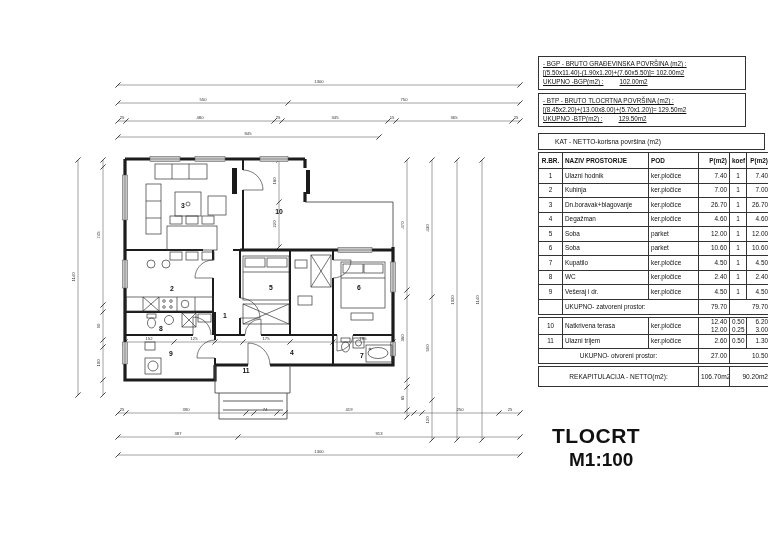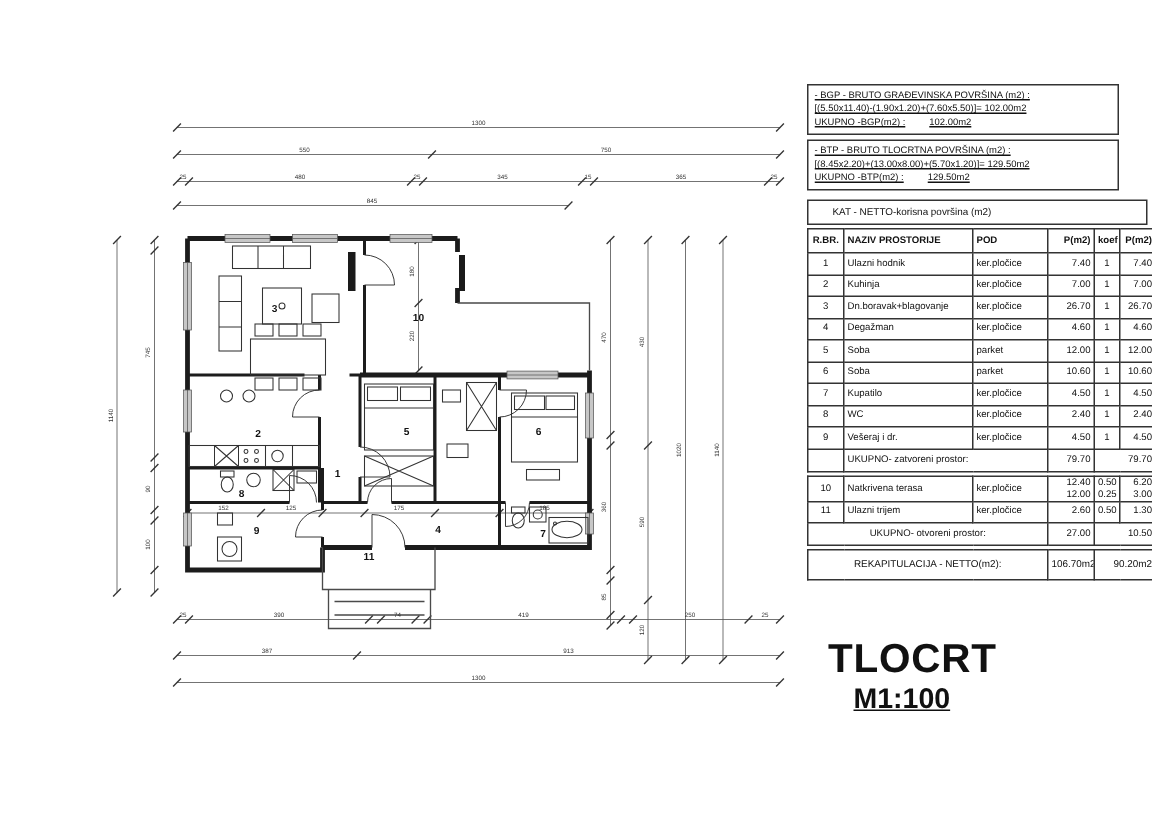--- a/index.html
+++ b/index.html
@@ -19,22 +19,22 @@
      vertical-align:middle;overflow:hidden;white-space:pre-line;line-height:8px;}
   tr.hdr td{height:15px;font-weight:bold;font-size:6.4px;}
   .ctr{text-align:center}.num{text-align:right}.lft{text-align:left}
   tr.sub td{height:14px;}
   tr.rekap td{height:19px;font-size:6.6px;}
   col.c1{width:24px}col.c2{width:86px}col.c3{width:50px}
   col.c4{width:31px}col.c5{width:17px}col.c6{width:24px}
 
   
   .titleblock{position:absolute;left:552px;top:424px;font-weight:bold;color:#111;}
-  .t1{font-size:27px;letter-spacing:.5px;}
-  .t2{font-size:19px;margin-left:17px;margin-top:1px;text-decoration:underline;}
+  .t1{font-size:21px;letter-spacing:.5px;}
+  .t2{font-size:19px;margin-left:17px;margin-top:1px;}
 
   
   #plan-svg{position:absolute;left:55px;top:50px;}
   .wx{stroke:#1c1c1c;stroke-width:3.2;fill:none;}
   .wi{stroke:#1c1c1c;stroke-width:2;fill:none;}
   .wt{stroke:#4a4a4a;stroke-width:.9;fill:none;}
   .fur{stroke:#333;stroke-width:.7;fill:none;}
   .furf{fill:#1a1a1a;stroke:none;}
   .dim{stroke:#555;stroke-width:.55;}
   .tk line{stroke:#333;stroke-width:.9;}

